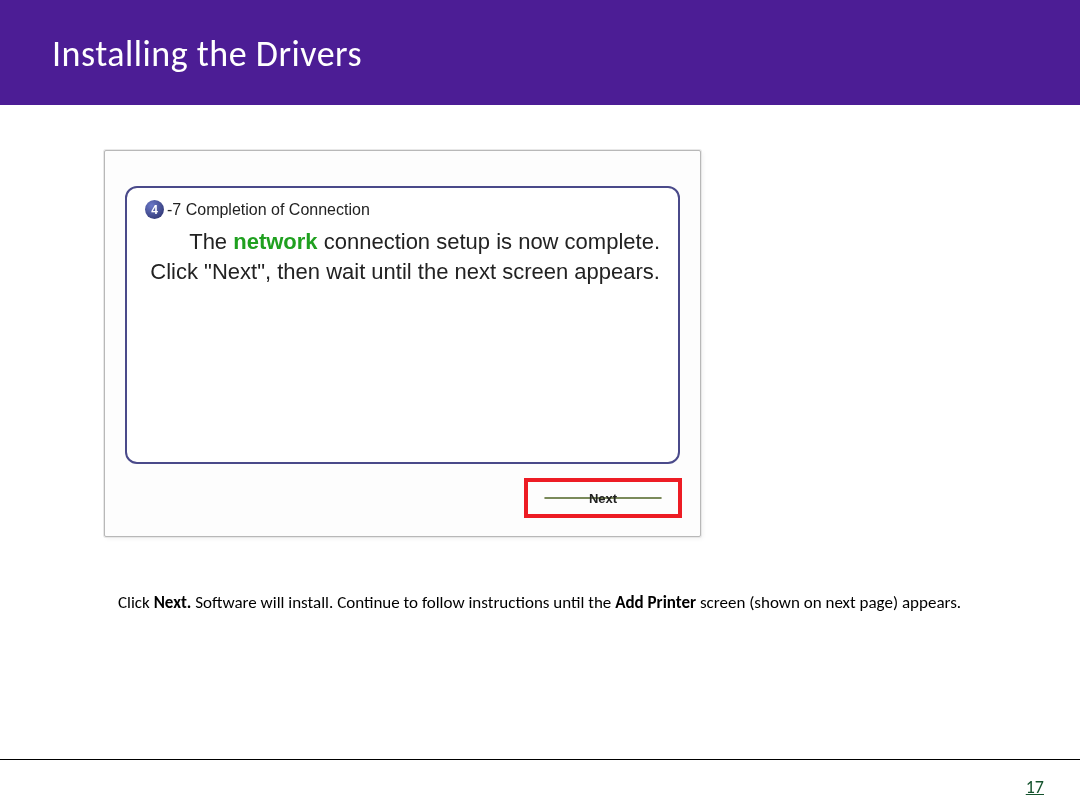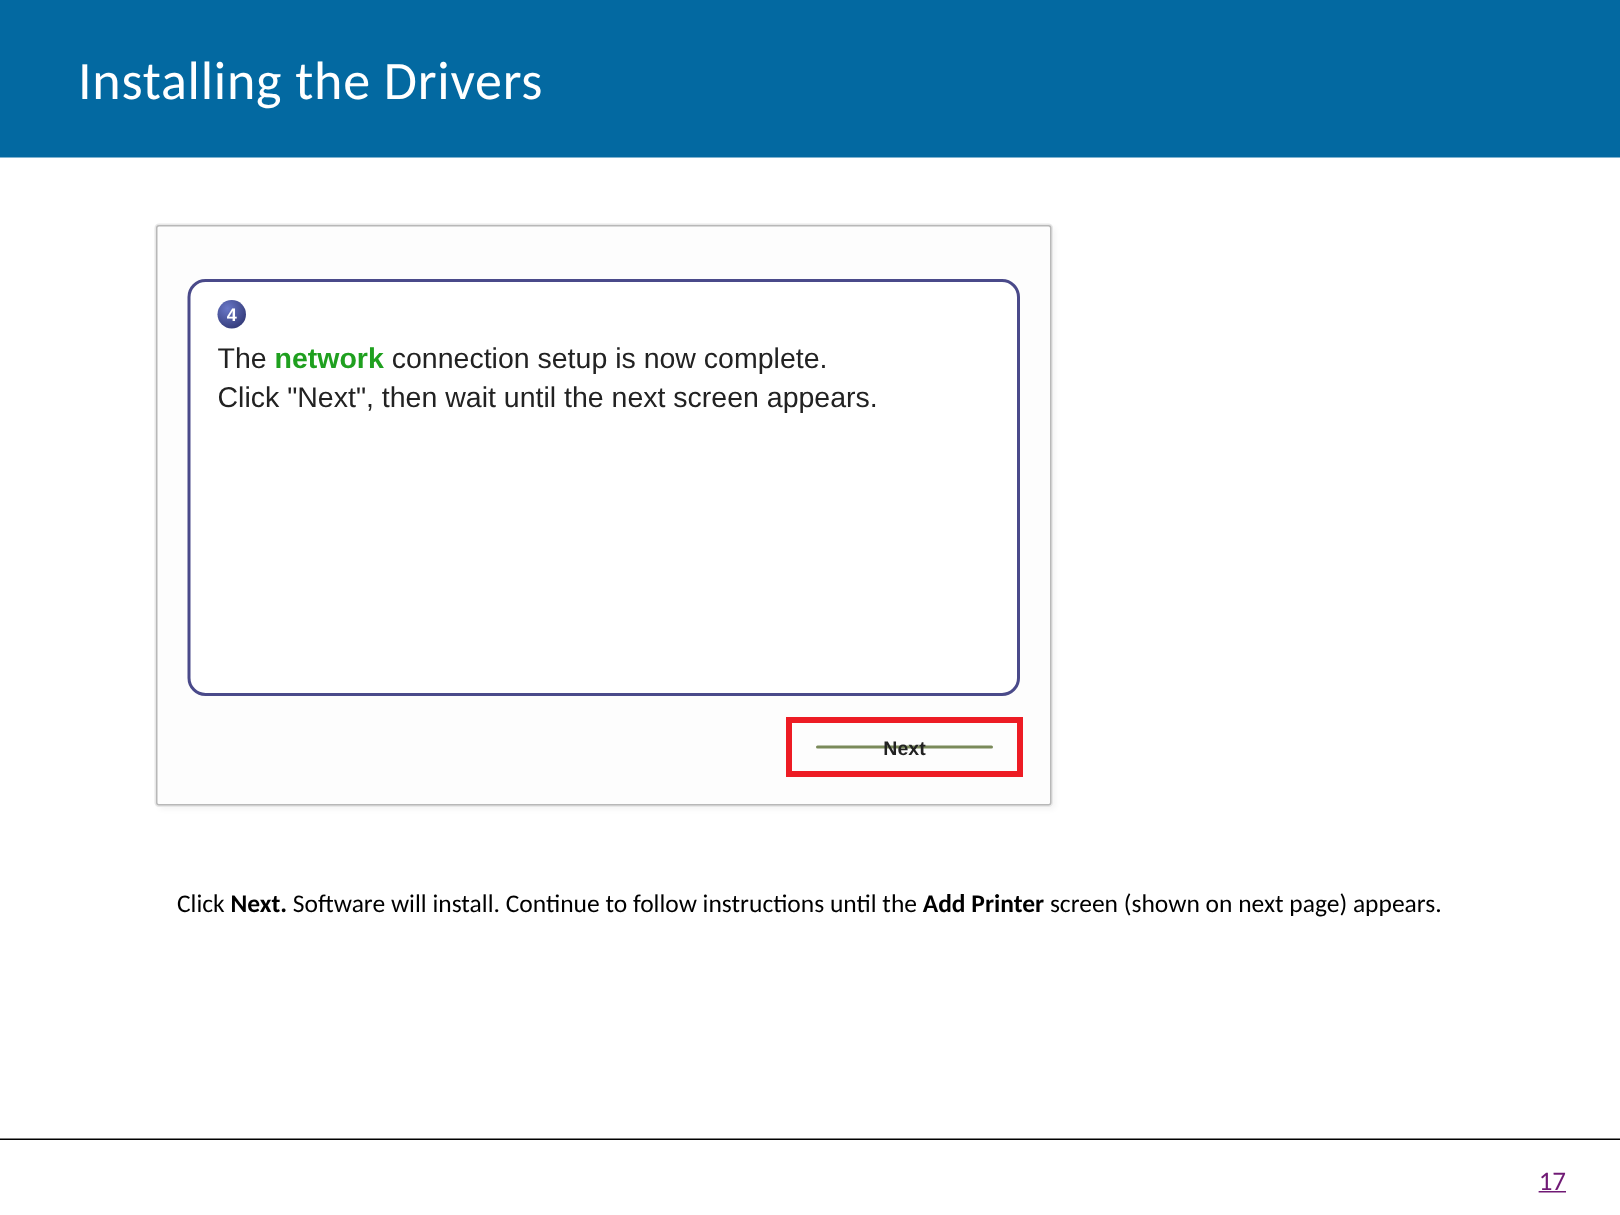--- a/index.html
+++ b/index.html
@@ -5,21 +5,21 @@
   html, body {
     margin: 0;
     padding: 0;
     width: 1080px;
     height: 810px;
     font-family: Calibri, "Segoe UI", Arial, sans-serif;
     background: #fff;
     color: #000;
   }
   .header {
-    background: #0369a1;
+    background: #4c1d95;
     height: 105px;
     padding-left: 52px;
     display: flex;
     align-items: flex-start;
   }
   .header h1 {
     margin: 0;
     padding-top: 32px;
     color: #fff;
     font-weight: 400;
@@ -71,24 +71,25 @@
     background: radial-gradient(circle at 35% 30%, #6a78c8 0%, #333a78 80%);
     color: #fff;
     font-size: 12px;
     font-weight: bold;
     display: inline-flex;
     align-items: center;
     justify-content: center;
     margin-right: 3px;
   }
   .dialog-line {
-    font-size: 19px;
+    font-size: 22px;
     color: #222;
     margin: 4px 0 4px 0;
     font-family: Arial, sans-serif;
+    text-align: right;
   }
   .kw {
     color: #1fa01f;
     font-weight: bold;
   }
   .next-highlight {
     position: absolute;
     right: 18px;
     bottom: 18px;
     width: 158px;
@@ -129,39 +130,40 @@
     left: 0;
     bottom: 0;
     width: 1080px;
     height: 50px;
     border-top: 1px solid #000;
   }
   .page-number {
     position: absolute;
     right: 36px;
     bottom: 12px;
-    color: #701a75;
+    color: #14532d;
     font-size: 18px;
     text-decoration: underline;
   }
 </style>
 </head>
 <body>
 
 <div class="header">
   <h1>Installing  the Drivers</h1>
 </div>
 
 <div class="content">
 
 
   <div class="dialog-outer">
     <div class="dialog-inner">
       <div class="step-badge-row">
         <span class="step-circle">4</span>
+        <span>-7 Completion of Connection</span>
       </div>
       <div class="dialog-line">
         <span>The </span><span class="kw">network</span><span> connection setup is now complete.</span>
       </div>
       <div class="dialog-line">Click "Next", then wait until the next screen appears.</div>
     </div>
 
     <div class="next-highlight">
       <div class="next-btn">Next</div>
     </div>

